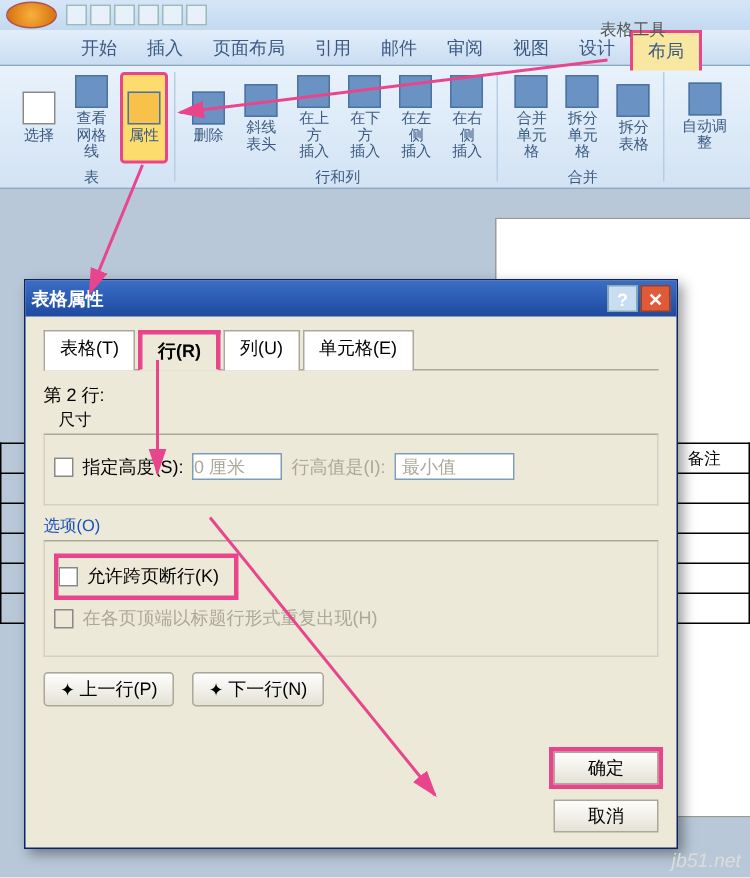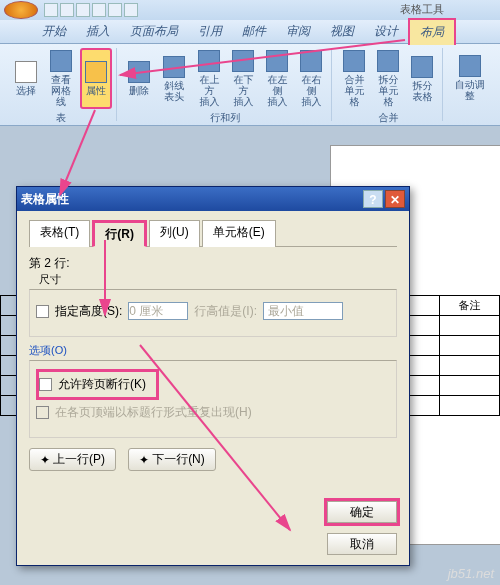--- a/index.html
+++ b/index.html
@@ -3,42 +3,42 @@
 <meta charset="utf-8">
 <style>
 * { box-sizing: border-box; margin: 0; padding: 0; font-family: "Microsoft YaHei", Arial, sans-serif; }
 body { width: 500px; height: 585px; background: #fff; position: relative; overflow: hidden; font-size: 11px; }
 
 
 .titlebar { height: 20px; background: linear-gradient(#d6e6f7,#c3d9f0); display: flex; align-items: center; padding-left: 4px; }
 .office-btn { width: 34px; height: 18px; background: radial-gradient(circle,#f7b13c,#d56a0b); border-radius: 50%; border: 1px solid #a55; }
 .qat { display:flex; gap:2px; margin-left:6px; }
 .qat span { width:14px; height:14px; background:#e8f0fa; border:1px solid #9bb; }
-.tooltab { position:absolute; right:50px; top:0; font-size:11px; color:#555; padding:2px 6px; }
-.tabs { height: 24px; background: linear-gradient(#e3eefb,#c9ddf2); display: flex; align-items: center; padding-left: 32px; gap: 0; border-bottom: 1px solid #8aa8c8; font-style: italic; }
+.tooltab { position:absolute; right:50px; top:0; font-size:11px; color:#555; padding:12px 6px; }
+.tabs { height: 24px; background: linear-gradient(#e3eefb,#c9ddf2); display: flex; align-items: flex-start; padding-left: 44px; gap: 0; border-bottom: 1px solid #8aa8c8; }
 .tab { padding: 4px 10px; font-size: 12px; color: #3b5a82; cursor: pointer; }
 .tab.active { background: #f8e7a0; border: 2px solid #e9458d; border-bottom: none; }
 .ribbon { height: 82px; background: linear-gradient(#e8f2fc,#d3e3f4); border-bottom: 1px solid #8aa8c8; display:flex; padding:4px 6px; gap:2px; }
 .group { border-right:1px solid #b8cde4; padding:0 4px; display:flex; flex-direction:column; align-items:center; }
 .group-btns { display:flex; gap:2px; flex:1; }
 .rbtn { display:flex; flex-direction:column; align-items:center; justify-content:center; padding:2px 4px; min-width:32px; cursor:pointer; border-radius:3px; }
 .rbtn.hl { background:#fddc6e; border:2px solid #e9458d; }
 .ricon { width:22px; height:22px; background:#6a93c4; border:1px solid #4a73a4; margin-bottom:2px; }
 .rlabel { font-size:10px; color:#3b5a82; text-align:center; line-height:1.1; }
 .grpname { font-size:10px; color:#3b5a82; text-align:center; padding-top:2px; }
 
 
 .doc-bg { position:absolute; top:126px; left:0; right:0; bottom:0; background:#b8c8d8; }
 .page { position:absolute; top:145px; left:330px; width:200px; height:400px; background:#fff; border:1px solid #999; }
 .tbl-bg { position:absolute; top:295px; left:0; width:500px; }
 .tbl-bg table { border-collapse:collapse; width:100%; }
 .tbl-bg td { border:1px solid #000; height:20px; font-size:11px; text-align:center; }
 
 
-.dialog { position:absolute; top:186px; left:16px; width:394px; height:380px; background:#ece9d8; border:1px solid #0a246a; box-shadow:3px 3px 8px rgba(0,0,0,.4); }
+.dialog { position:absolute; top:186px; left:16px; width:436px; height:380px; background:#ece9d8; border:1px solid #0a246a; box-shadow:3px 3px 8px rgba(0,0,0,.4); }
 .dlg-title { height:24px; background:linear-gradient(#3b6ec5,#1e4aa0); color:#fff; display:flex; align-items:center; padding:0 4px; font-size:12px; font-weight:bold; }
 .dlg-title .sp { flex:1; }
 .dlg-x { width:20px; height:18px; background:#e05a3a; color:#fff; text-align:center; line-height:18px; border:1px solid #843; cursor:pointer; }
 .dlg-help { width:20px; height:18px; background:#c9ddf2; text-align:center; line-height:18px; border:1px solid #8aa; margin-right:2px; cursor:pointer; }
 .dlg-body { padding:8px 12px; position:relative; height:calc(100% - 24px); }
 .dlg-tabs { display:flex; border-bottom:1px solid #aca899; }
 .dlg-tab { padding:3px 10px; border:1px solid #aca899; border-bottom:none; background:#ffffff; margin-right:2px; cursor:pointer; font-size:12px; position:relative; top:1px; }
 .dlg-tab.active { background:#ece9d8; border:3px solid #e9458d; border-bottom:1px solid #ece9d8; font-weight:bold; }
 .fieldset { margin-top:8px; }
 .fs-label { font-size:12px; }

